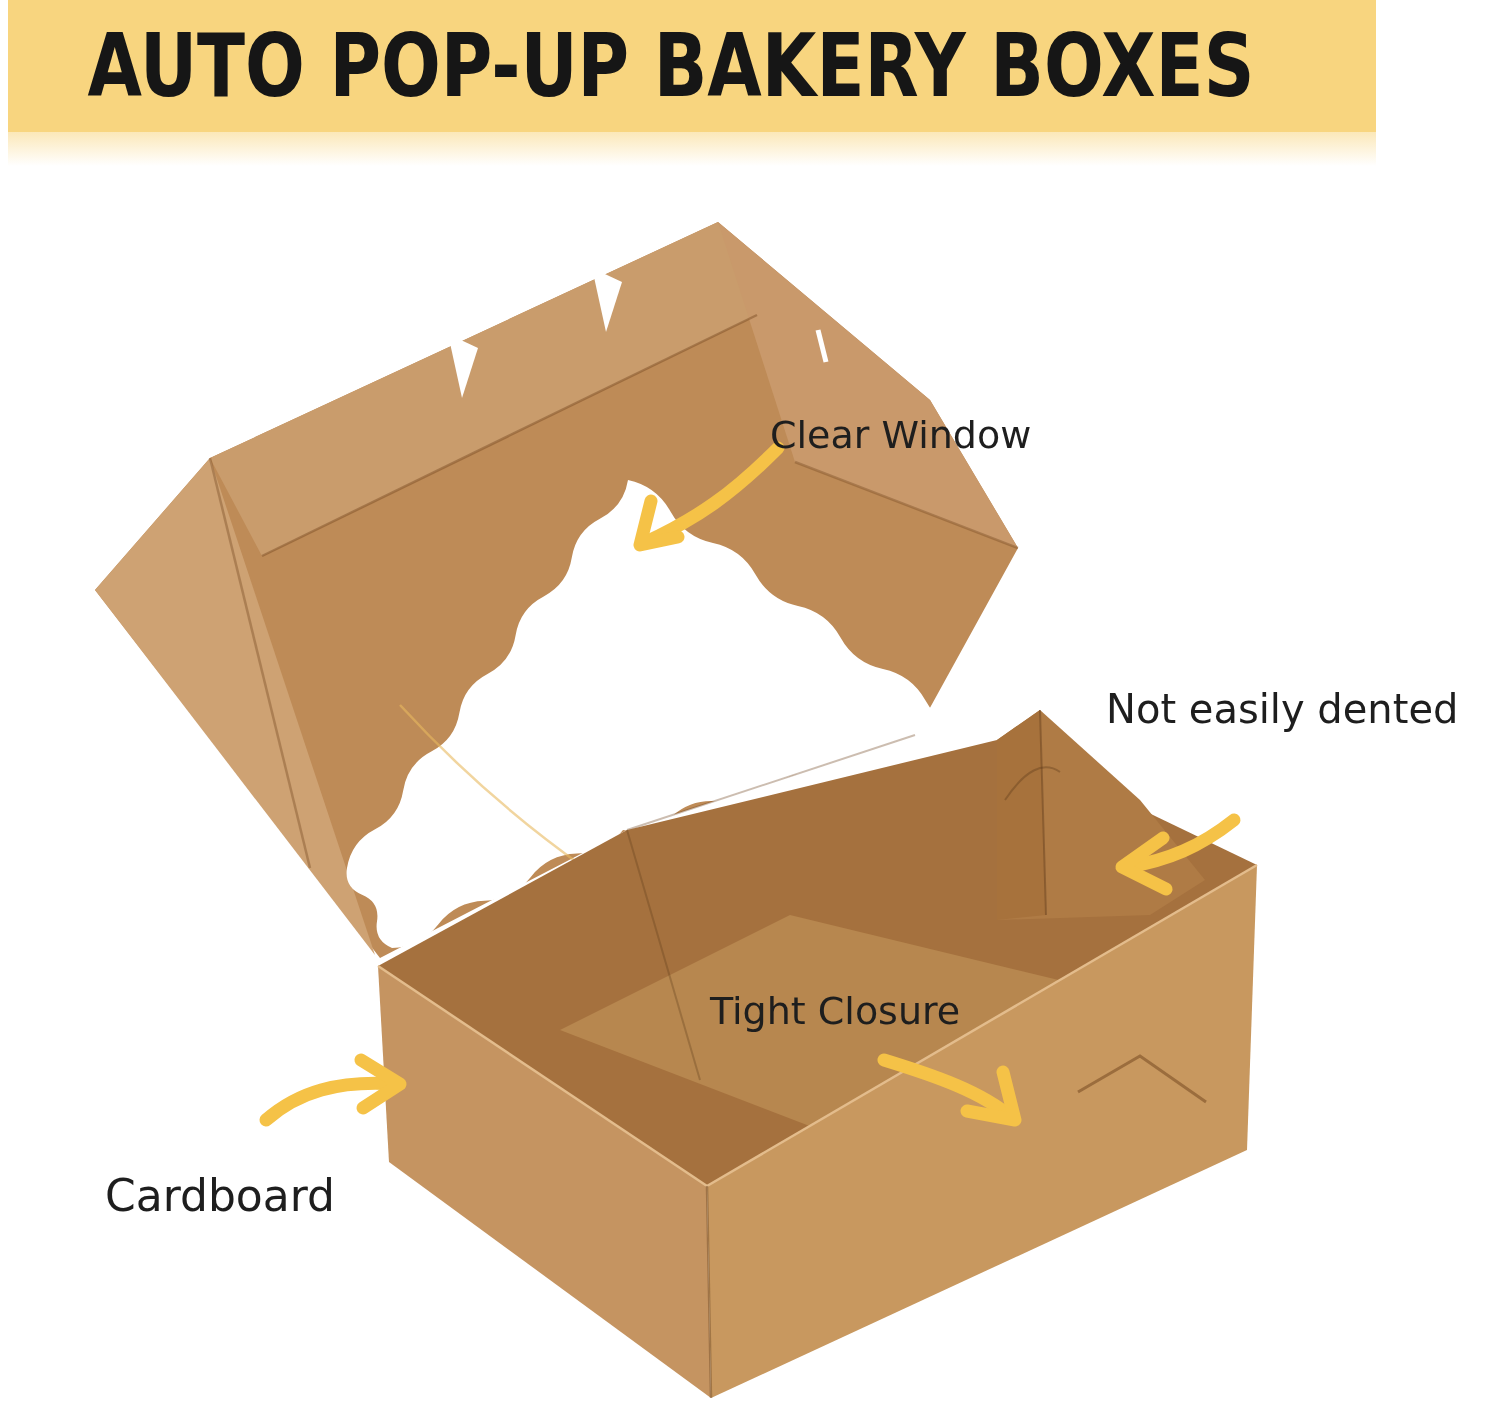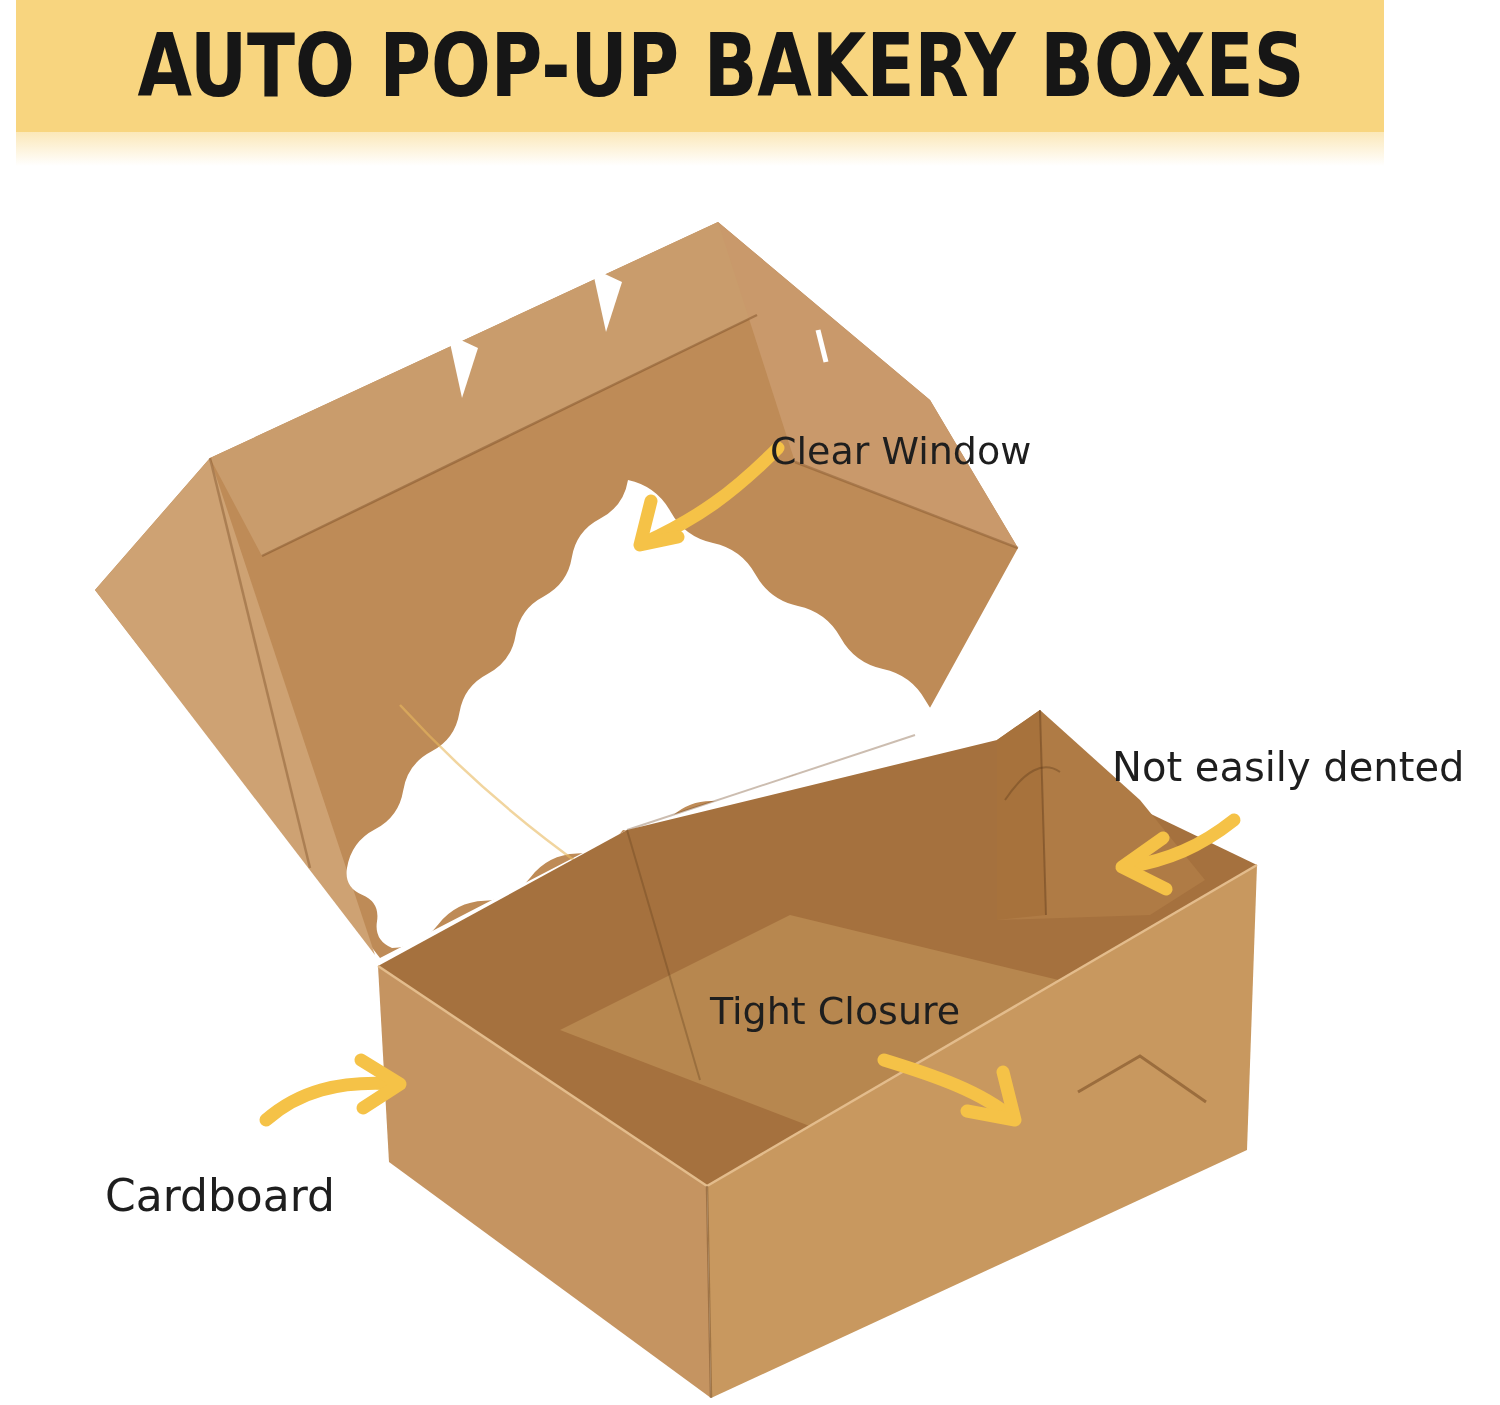--- a/index.html
+++ b/index.html
@@ -2,37 +2,37 @@
 <html style="--banner-bg: #F8D57F; --arrow-yellow: #F5C247; --label-text: #1E1E1E; --kraft-light: #C59461; --kraft-lid: #BE8B57; --kraft-inner: #A5713E; --watermark-white: #FFFFFF;"><head>
 <meta charset="utf-8">
 <title>AUTO POP-UP BAKERY BOXES</title>
 <style>
   html,body{margin:0;padding:0;background:#fff;}
   body{width:1500px;height:1405px;position:relative;overflow:hidden;
        font-family:"DejaVu Sans",sans-serif;}
   .stage{position:absolute;inset:0;width:1500px;height:1405px;}
 
   
-  .banner{position:absolute;left:16px;top:0;width:1368px;height:132px;
-          background:var(--banner-bg,#F8D57F);text-align:right;z-index:3;}
+  .banner{position:absolute;left:8px;top:0;width:1368px;height:132px;
+          background:var(--banner-bg,#F8D57F);text-align:left;z-index:3;}
   .banner::after{content:"";position:absolute;left:0;top:132px;width:100%;height:34px;
           background:linear-gradient(to bottom,rgba(248,213,127,.55),rgba(248,213,127,0));}
   .banner h1{margin:0;line-height:132px;font-size:80px;font-weight:700;
           color:#161616;font-family:"DejaVu Sans","Liberation Sans",sans-serif;
           letter-spacing:0px;display:inline-block;transform:scale(.88,1.1);
           transform-origin:center;white-space:nowrap;}
 
   
   svg.box{position:absolute;left:0;top:0;z-index:1;}
 
   
   .callout{position:absolute;z-index:4;color:var(--label-text,#1E1E1E);
            font-family:"DejaVu Sans",sans-serif;white-space:nowrap;}
-  .cw  {left:770px;top:429px;font-size:38px;}
-  .ned {left:1106px;top:744px;font-size:40px;margin-left:6px;}
+  .cw  {left:770px;top:413px;font-size:38px;}
+  .ned {left:1106px;top:686px;font-size:40px;}
   .tc  {left:710px;top:989px;font-size:38px;}
   .pc  {left:90px;top:1126px;font-size:44px;width:260px;text-align:center;
         line-height:1.06;white-space:normal;}
 
   
   .watermark{position:absolute;left:688px;top:682px;z-index:2;
              font-size:37px;letter-spacing:1px;color:var(--watermark-white,#fff);
              opacity:.95;font-family:"DejaVu Sans",sans-serif;}
 </style>
 </head>

